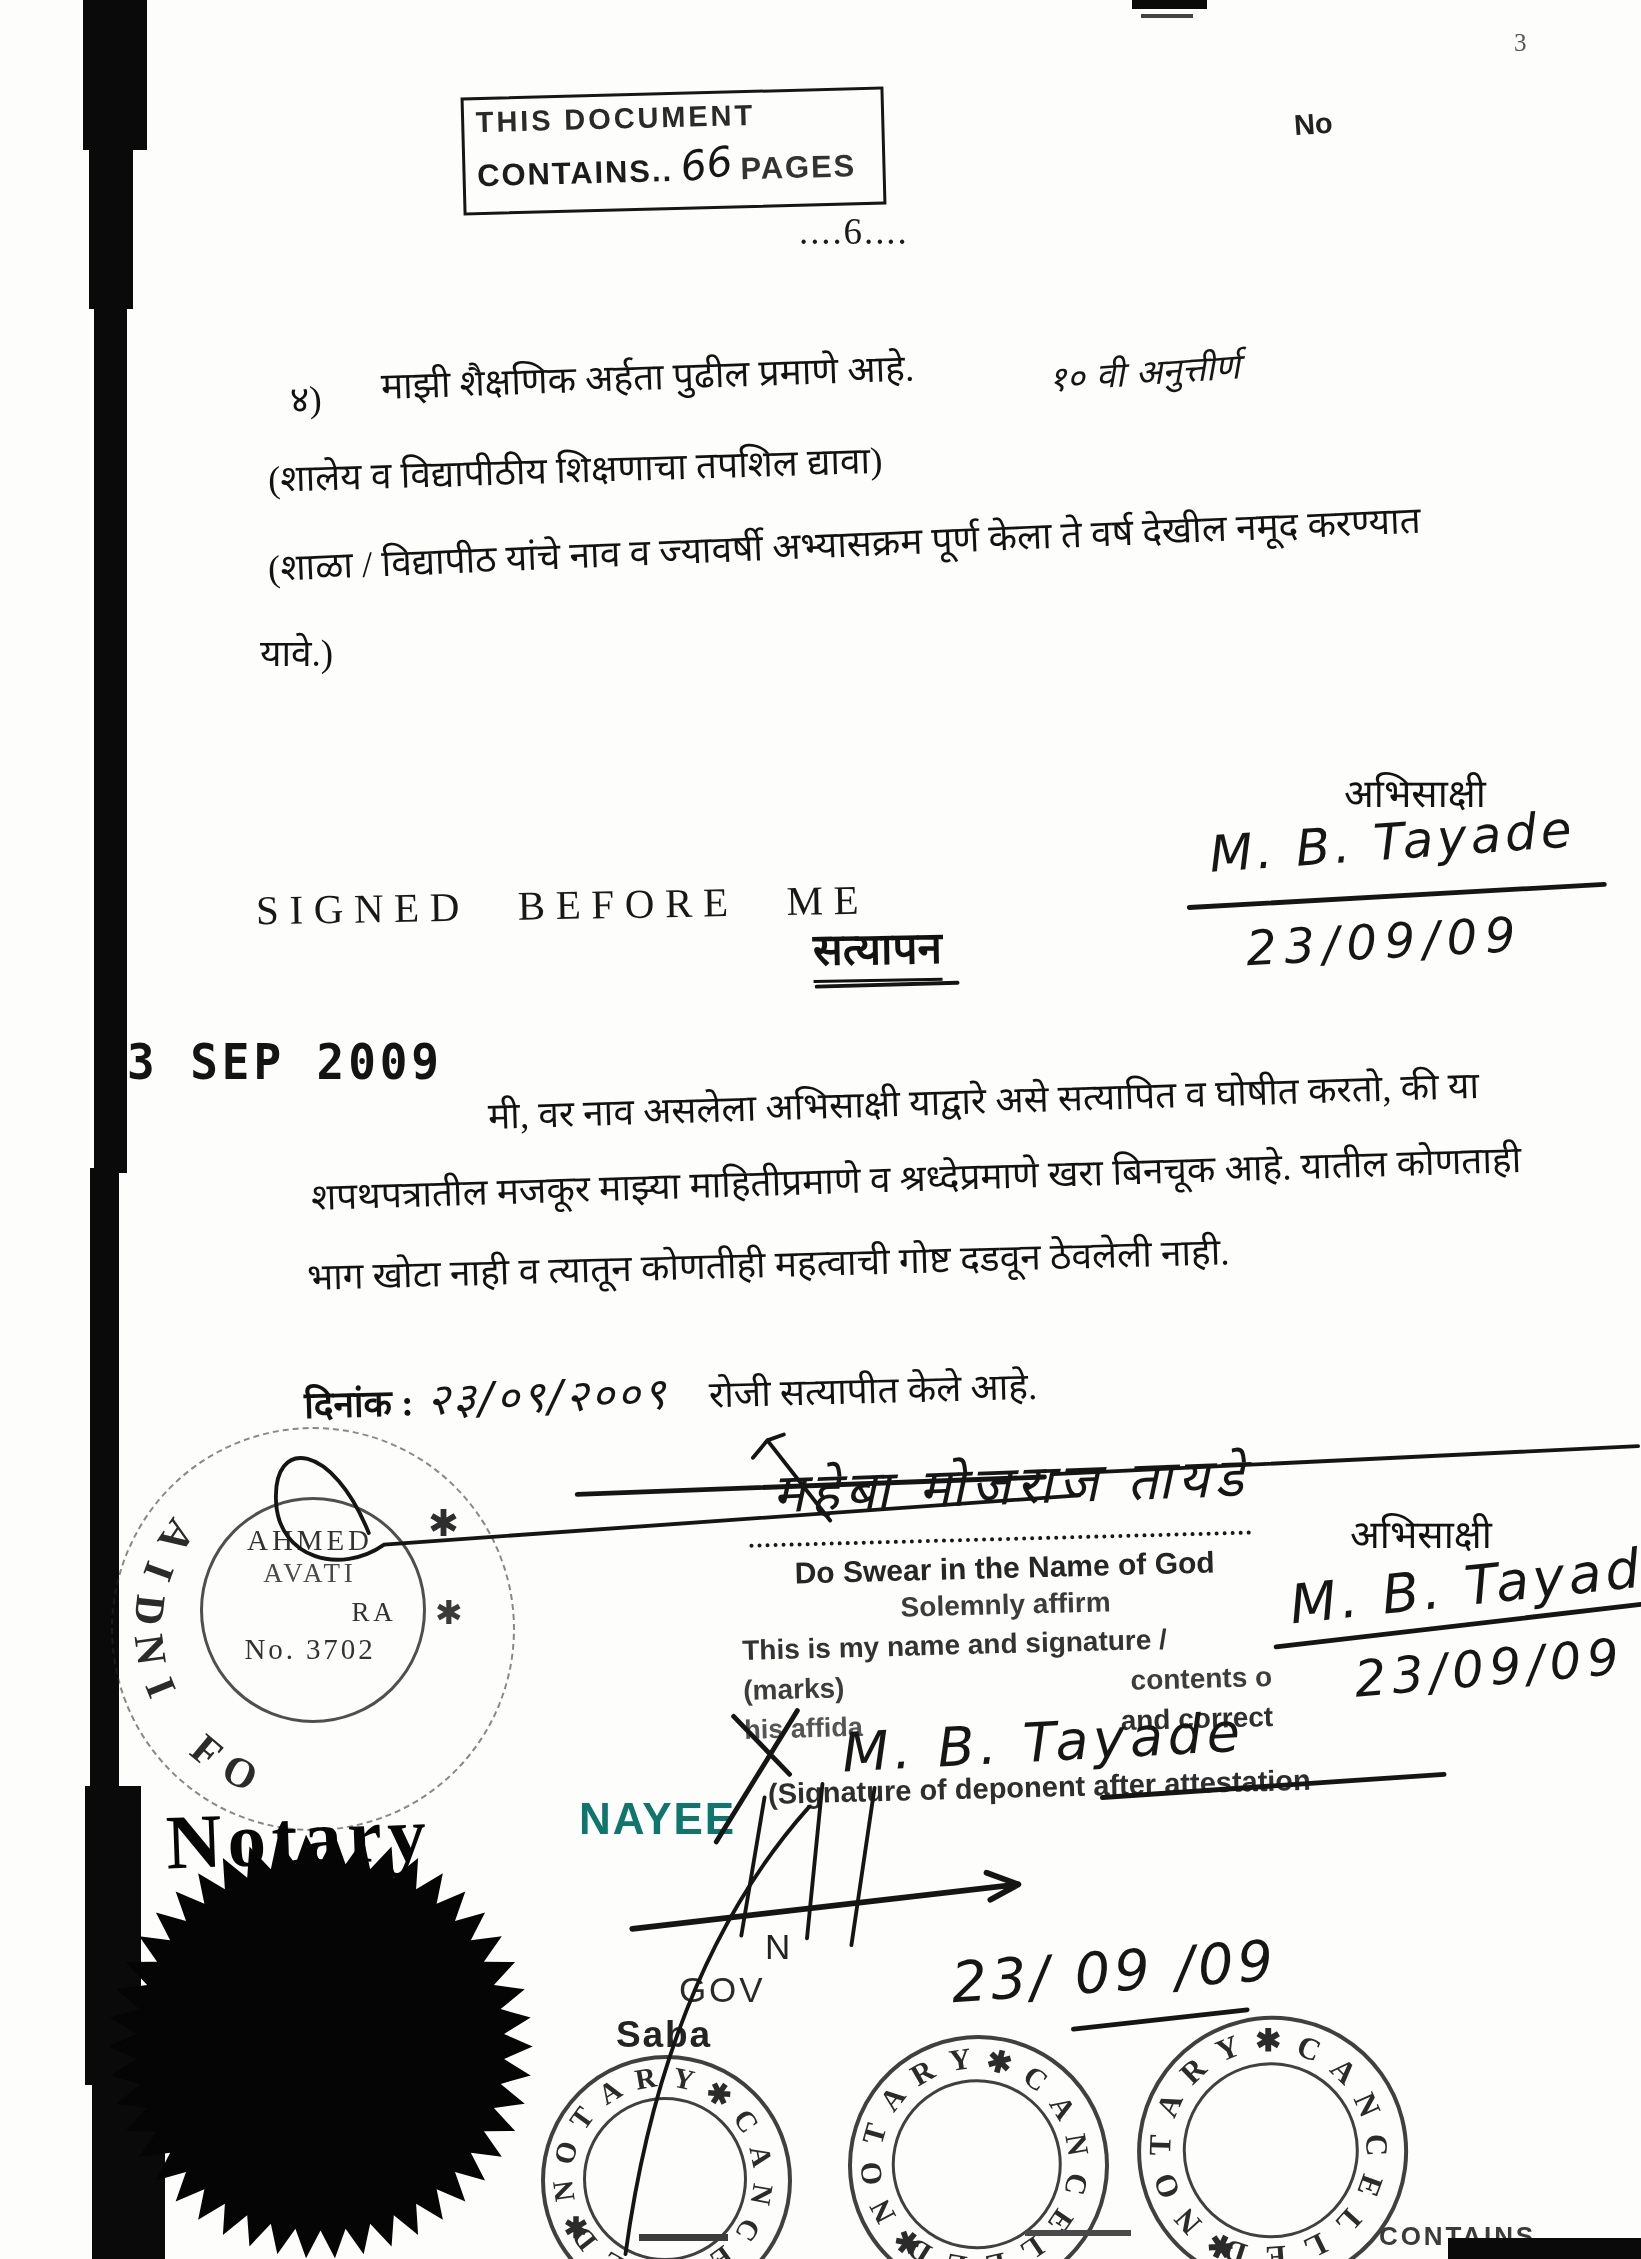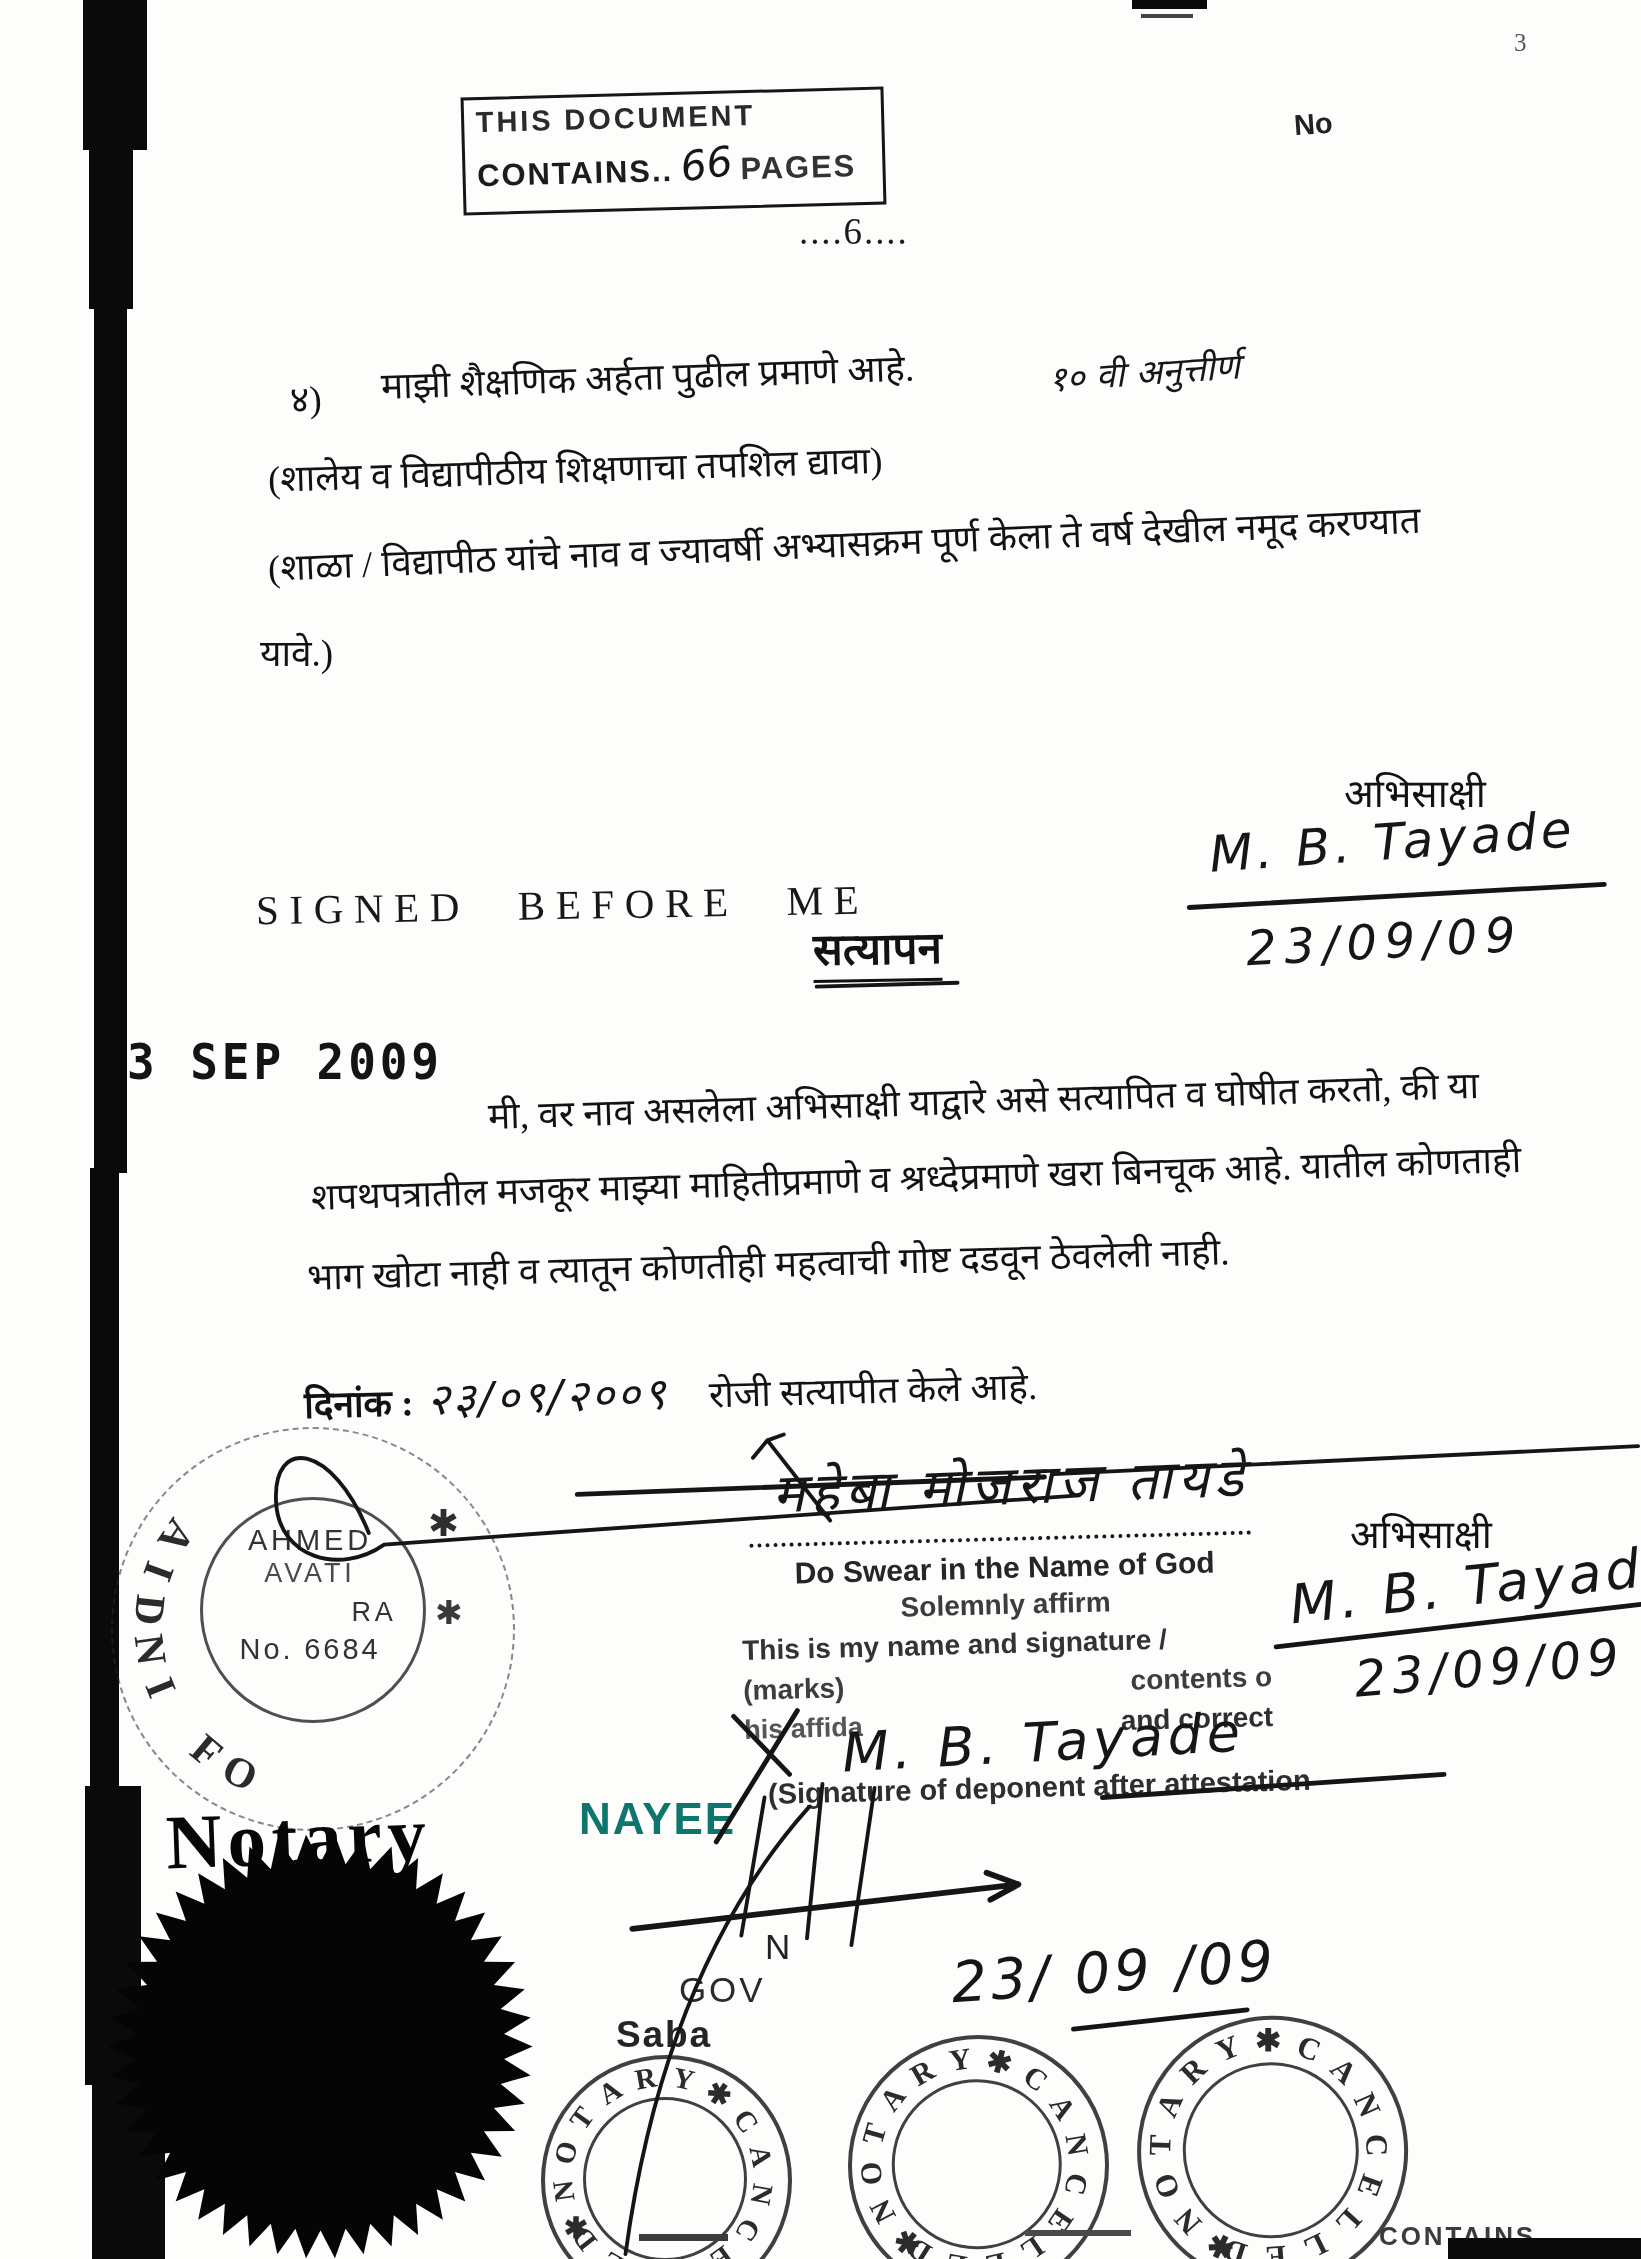--- a/index.html
+++ b/index.html
@@ -68,25 +68,25 @@
 
   <div class="abs" style="left:304px;top:1371px;display:flex;align-items:baseline;gap:13.5px;transform:rotate(-1.5deg);transform-origin:left;">
     <span class="dev" style="font-weight:bold;">दिनांक :</span>
     <span class="hw" style="font-size:44px;letter-spacing:2.9px;">२३/०९/२००९</span>
     <span class="dev" style="margin-left:27px;">रोजी  सत्यापीत  केले आहे.</span>
   </div>
 
   <div class="abs" style="left:111px;top:1427px;width:406px;height:406px;">
     <div class="ring" style="left:0;top:0;width:400px;height:400px;border:2.9px dashed rgba(40,40,40,.55);"></div>
     <div class="ring" style="left:89px;top:70px;width:220px;height:220px;border:3.9px solid rgba(35,35,35,.8);"></div>
-    <div class="abs" style="left:93px;top:97px;width:212px;text-align:center;font-family:Liberation Sans, sans-serif;color:#333;">
+    <div class="abs" style="left:93px;top:97px;width:212px;text-align:center;font-family:Liberation Serif, serif;color:#333;">
       <div style="font-size:29px;letter-spacing:3.9px;">AHMED</div>
       <div style="font-size:27px;letter-spacing:3.9px;margin-top:1px;color:#4a4a4a;">AVATI</div>
       <div style="font-size:27px;letter-spacing:3.9px;margin-top:7.7px;text-align:right;padding-right:19.3px;">RA</div>
-      <div style="font-size:29px;letter-spacing:2.9px;margin-top:5.8px;">No. 6684</div>
+      <div style="font-size:29px;letter-spacing:2.9px;margin-top:5.8px;">No. 3702</div>
     </div>
     <div class="arc-holder" style="left:0;top:0;width:400px;height:400px;font-size:42px;">
         <span style="position: absolute; left: 50%; top: 50%; transform: translate(-50%, -50%) rotate(206deg) translateY(-162px) rotate(180deg);">O</span>
         <span style="position: absolute; left: 50%; top: 50%; transform: translate(-50%, -50%) rotate(220deg) translateY(-162px) rotate(180deg);">F</span>
         <span style="position: absolute; left: 50%; top: 50%; transform: translate(-50%, -50%) rotate(234deg) translateY(-162px) rotate(180deg);"> </span>
         <span style="position: absolute; left: 50%; top: 50%; transform: translate(-50%, -50%) rotate(248deg) translateY(-162px) rotate(180deg);">I</span>
         <span style="position: absolute; left: 50%; top: 50%; transform: translate(-50%, -50%) rotate(262deg) translateY(-162px) rotate(180deg);">N</span>
         <span style="position: absolute; left: 50%; top: 50%; transform: translate(-50%, -50%) rotate(276deg) translateY(-162px) rotate(180deg);">D</span>
         <span style="position: absolute; left: 50%; top: 50%; transform: translate(-50%, -50%) rotate(290deg) translateY(-162px) rotate(180deg);">I</span>
         <span style="position: absolute; left: 50%; top: 50%; transform: translate(-50%, -50%) rotate(304deg) translateY(-162px) rotate(180deg);">A</span>

